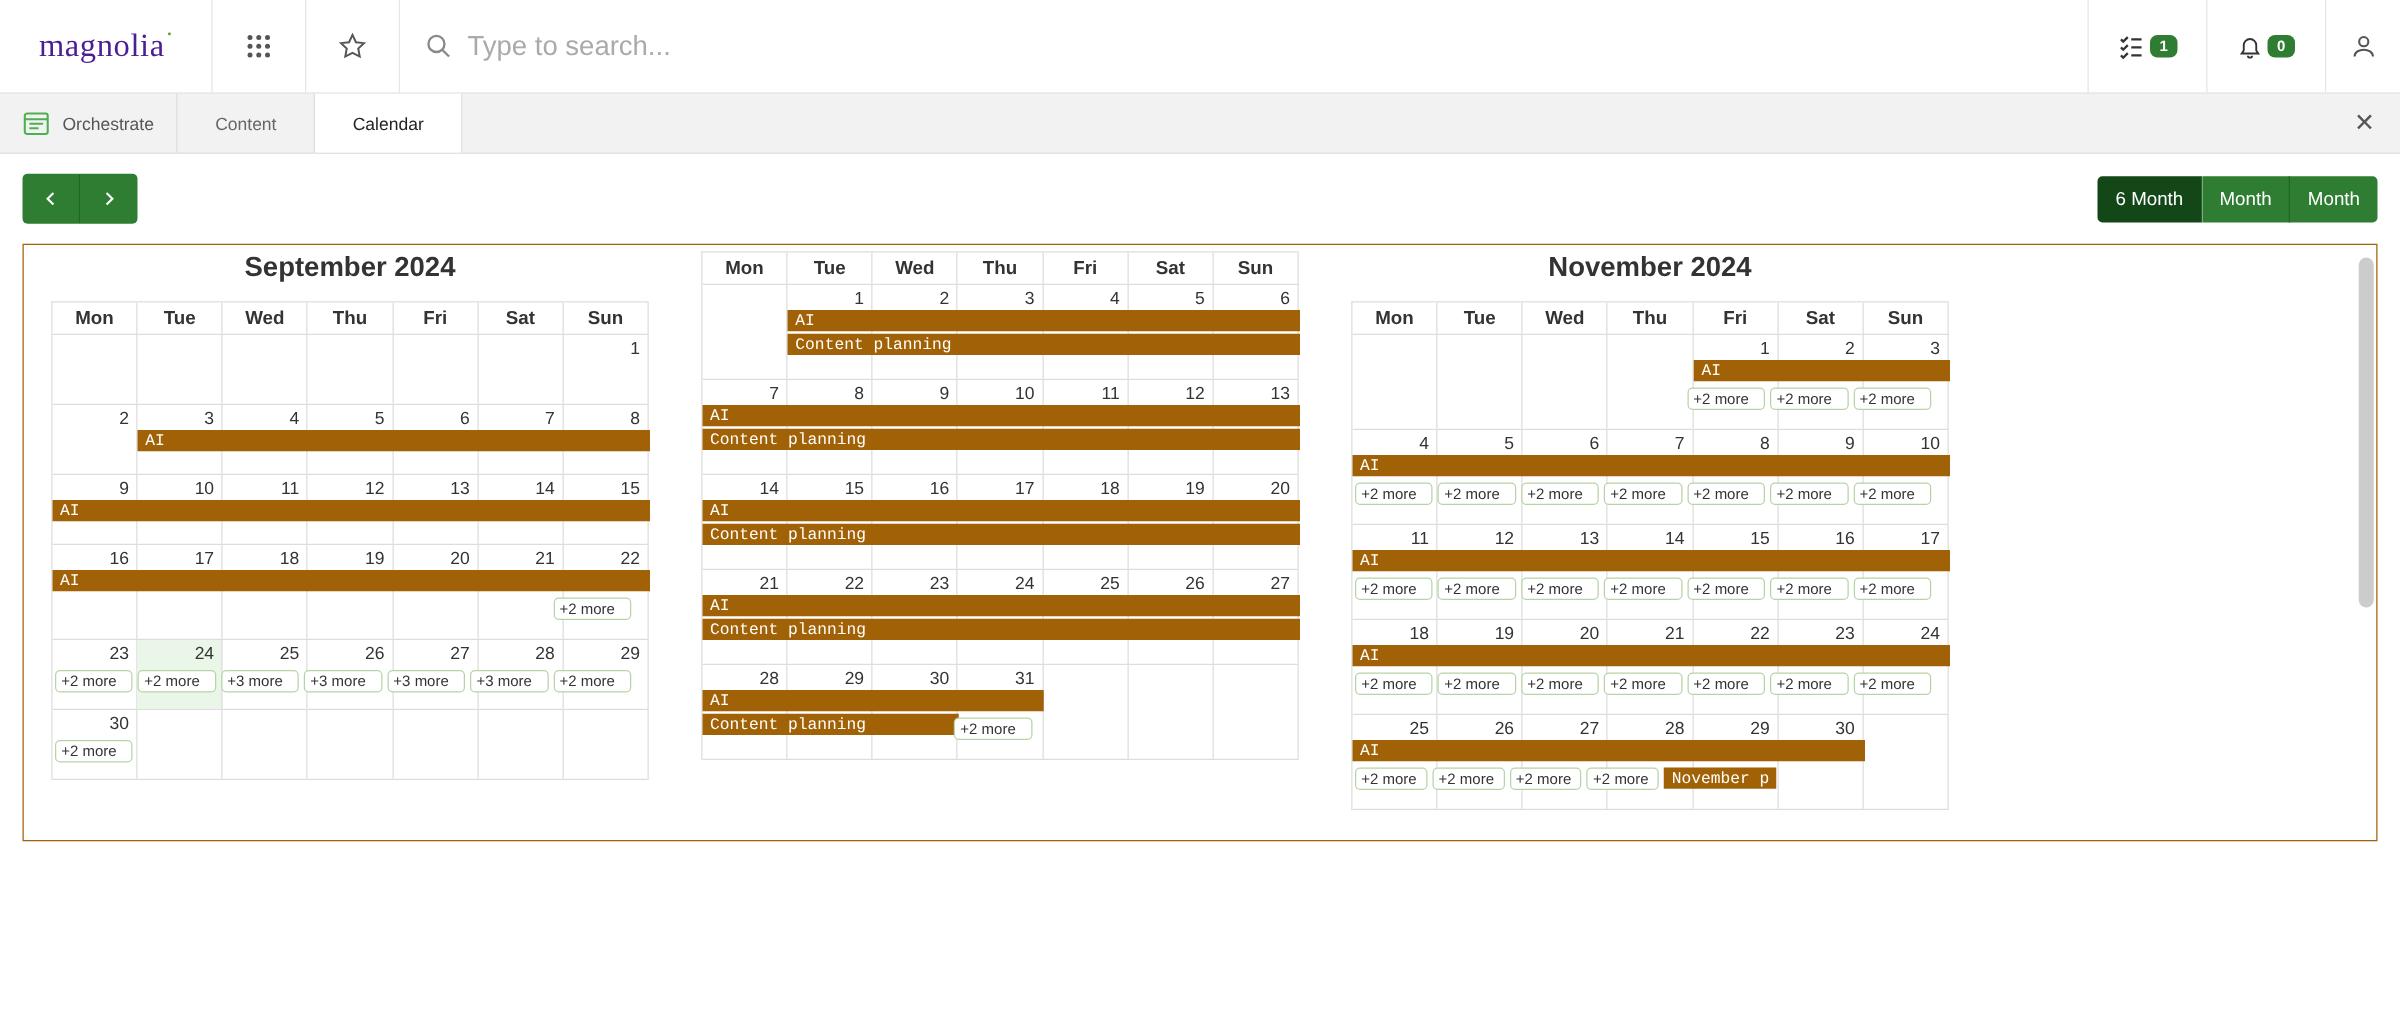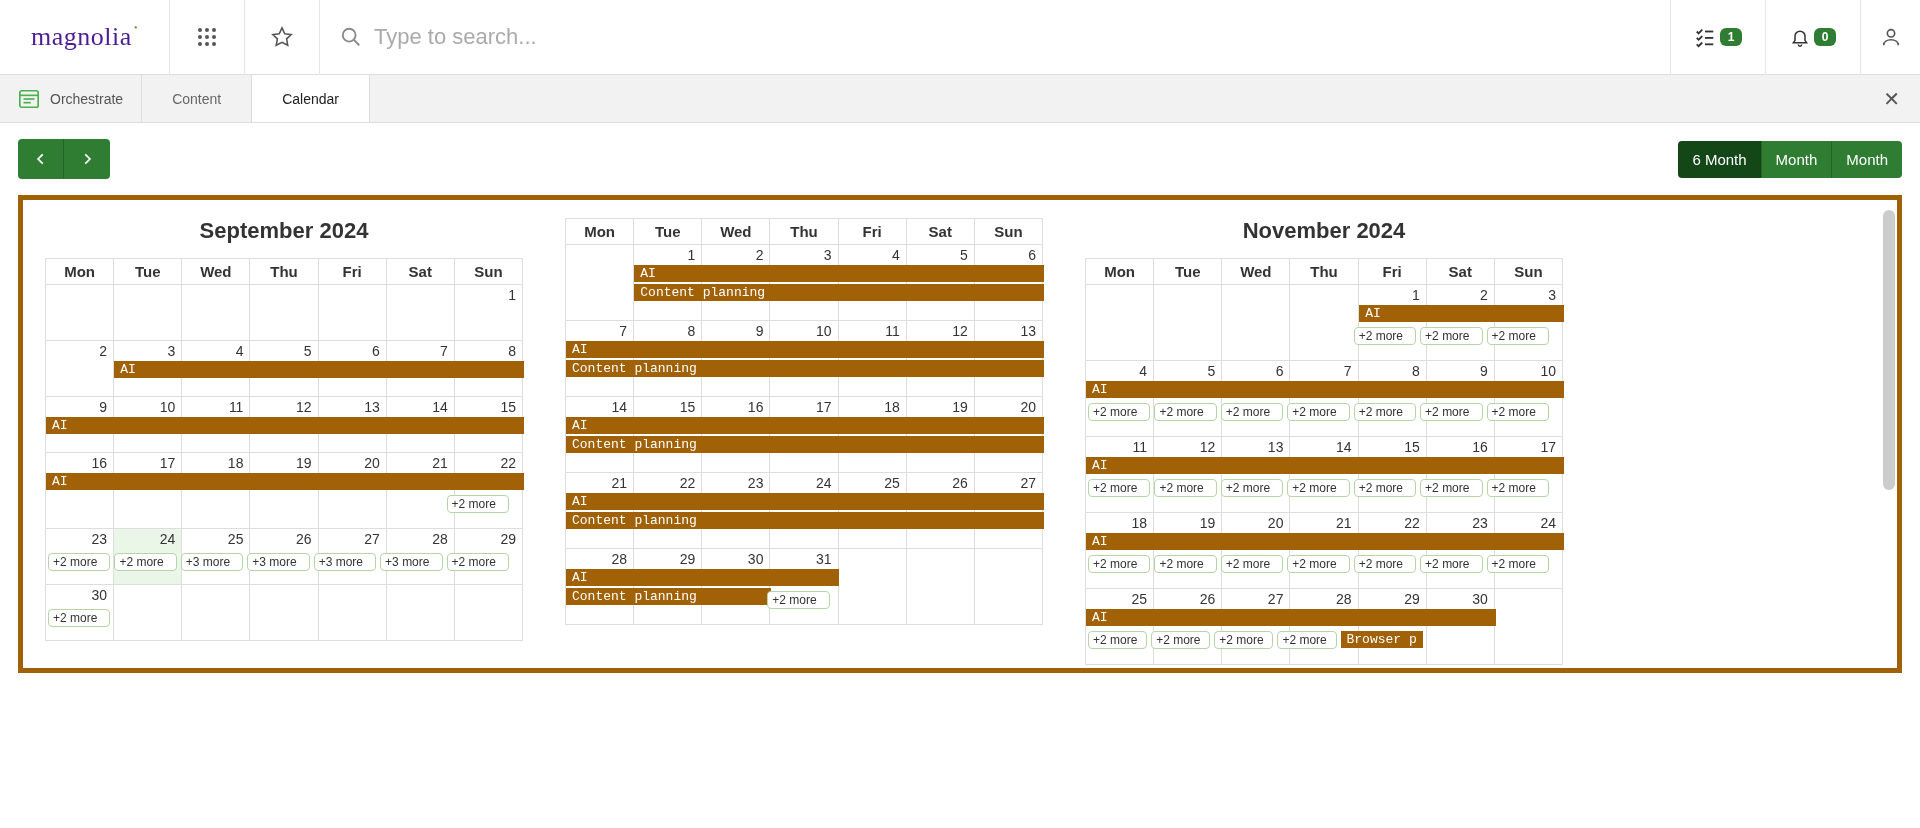--- a/index.html
+++ b/index.html
@@ -33,21 +33,21 @@
   .nav-btn:first-child { border-radius: 4px 0 0 4px; border-right: 1px solid #256428; }
   .nav-btn:last-child { border-radius: 0 4px 4px 0; }
   .cal-title { font-size: 28px; color: #222; }
   .view-btns { display: flex; }
   .view-btn { padding: 10px 14px; background: #2E7D32; color: #fff; cursor: pointer; border-right: 1px solid #256428; font-size: 15px; }
   .view-btn:first-child { border-radius: 4px 0 0 4px; }
   .view-btn:last-child { border-radius: 0 4px 4px 0; border-right: none; }
   .view-btn.active { background: #134718; }
 
   
-  .cal-wrap { margin: 0 18px 18px 18px; border: 5px solid #a16207; padding: 18px 0; position: relative; overflow: auto; height: 478px; }
+  .cal-wrap { margin: 0 18px 18px 18px; border: 1px solid #a16207; padding: 5px 0; position: relative; overflow: auto; height: 478px; }
   .cal-inner { display: flex; gap: 42px; padding: 0 22px; }
   .month { flex: 0 0 478px; }
   .month-title { text-align: center; font-size: 22px; font-weight: 600; margin-bottom: 14px; }
   .grid { border-left: 1px solid #ddd; border-top: 1px solid #ddd; }
   .dow-row { display: flex; }
   .dow { flex: 1; text-align: center; font-weight: 600; padding: 4px 0; border-right: 1px solid #ddd; border-bottom: 1px solid #ddd; font-size: 15px; }
   .week { position: relative; min-height: 56px; border-bottom: 1px solid #ddd; }
   .week.tall { min-height: 76px; }
   .day-cells { display: flex; position: absolute; inset: 0; }
   .day-cell { flex: 1; border-right: 1px solid #ddd; position: relative; }
@@ -769,21 +769,21 @@
               <div class="more-slot">
                 <span class="more-btn">+2 more</span>
               </div>
               <div class="more-slot">
                 <span class="more-btn">+2 more</span>
               </div>
               <div class="more-slot">
                 <span class="more-btn">+2 more</span>
               </div>
               <div class="more-slot">
-                <div class="event-bar" style="margin: 0px;">Browser p</div>
+                <div class="event-bar" style="margin: 0px;">November p</div>
               </div>
               <div class="more-slot"></div>
               <div class="more-slot"></div>
             </div>
           </div>
         </div>
       </div>
     </div>
   <div class="scrollbar-fake"></div>
 </div>

